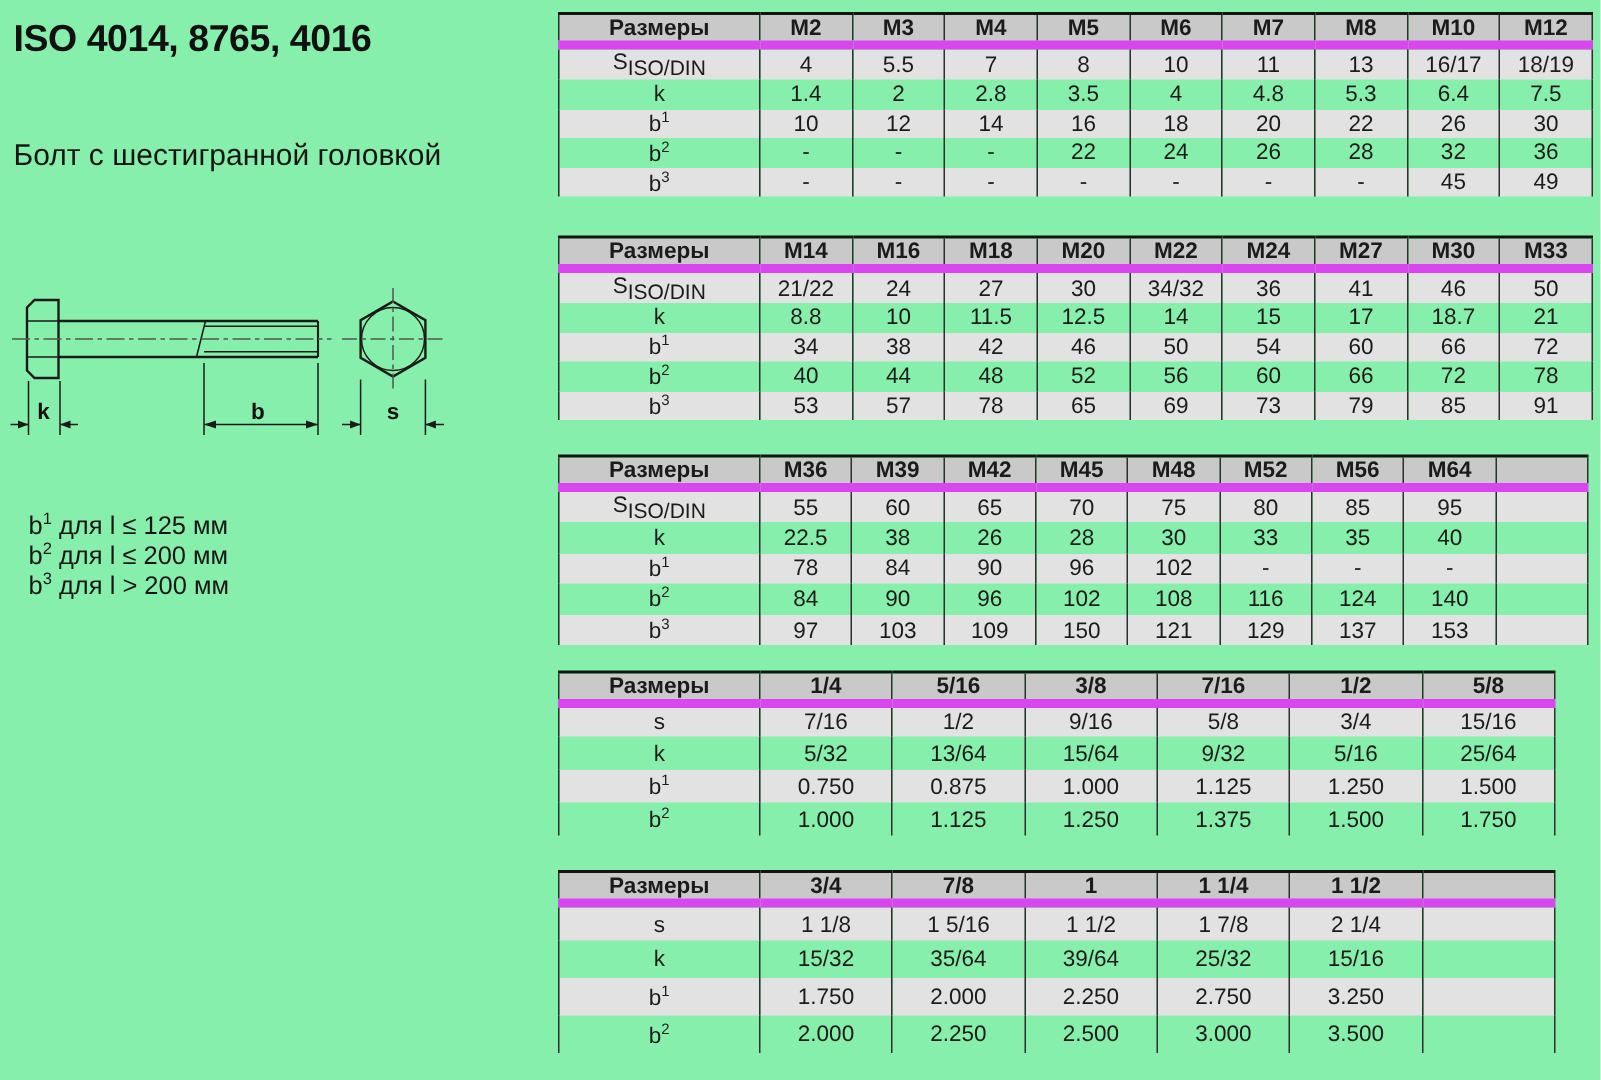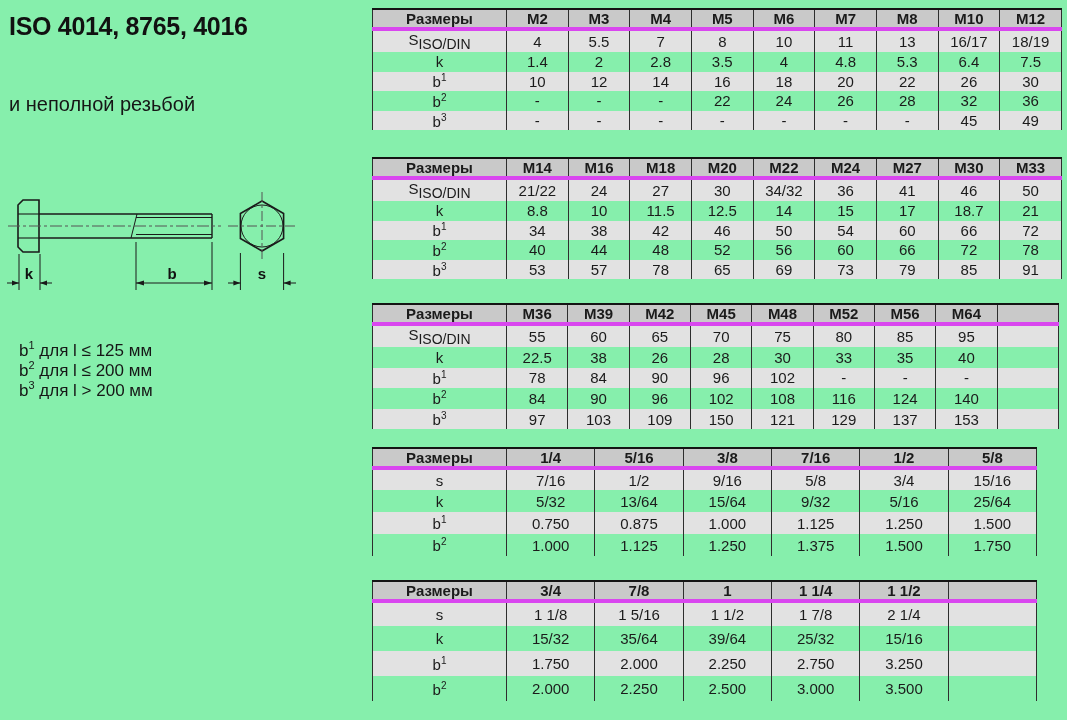--- a/index.html
+++ b/index.html
@@ -31,21 +31,21 @@
   #t4{top:447px;width:665px;}
   #t5{top:580px;width:665px;}
   table.dim-table{border-collapse:collapse;table-layout:fixed;width:100%;font-size:15px;color:var(--ink);}
   table.dim-table th,table.dim-table td{
     border-left:1px solid var(--line);text-align:center;vertical-align:middle;
     padding:0;font-weight:normal;overflow:hidden;white-space:nowrap;
   }
   table.dim-table tr > *:last-child{border-right:1px solid var(--line);}
   table.dim-table thead th{
     background:var(--header-bg);font-weight:bold;
-    border-top:2.5px solid #141414;border-bottom:4px solid #d946ef;
+    border-top:2.5px solid #141414;border-bottom:6px solid #d946ef;
   }
   table.dim-table tbody tr.stripe th,table.dim-table tbody tr.stripe td{background:var(--stripe-bg);}
   #t1 thead th,#t2 thead th,#t3 thead th{height:17.5px;}
   #t1 tbody th,#t1 tbody td,#t2 tbody th,#t2 tbody td{height:19.6px;}
   #t3 tbody th,#t3 tbody td{height:20.6px;}
   #t4 thead th{height:19px;}
   #t4 tbody th,#t4 tbody td{height:22px;}
   #t5 thead th{height:20px;}
   #t5 tbody th,#t5 tbody td{height:25px;}
   .dim-table sub{font-size:14px;}
@@ -53,21 +53,21 @@
 </style>
 </head>
 <body>
 
 <div class="page">
 
   <div class="title-block">
     <div>ISO 4014, 8765, 4016</div>
   </div>
   <div class="subtitle-block">
-    <div>и неполной резьбой</div>
+    <div>Болт с шестигранной головкой</div>
   </div>
 
   <svg class="drawing" width="330" height="125" viewBox="0 0 330 125">
 
     <g>
       <path d="M39,17 L23,17 L18,22 L18,64 L23,69 L39,69 Z" fill="none" stroke="#1a1a1a" stroke-width="1.6"></path>
       <line x1="18" y1="31" x2="39" y2="31" stroke="#1a1a1a" stroke-width="1.1"></line>
       <line x1="18" y1="55" x2="39" y2="55" stroke="#1a1a1a" stroke-width="1.1"></line>
 
       <line x1="39" y1="31" x2="212" y2="31" stroke="#1a1a1a" stroke-width="1.6"></line>

